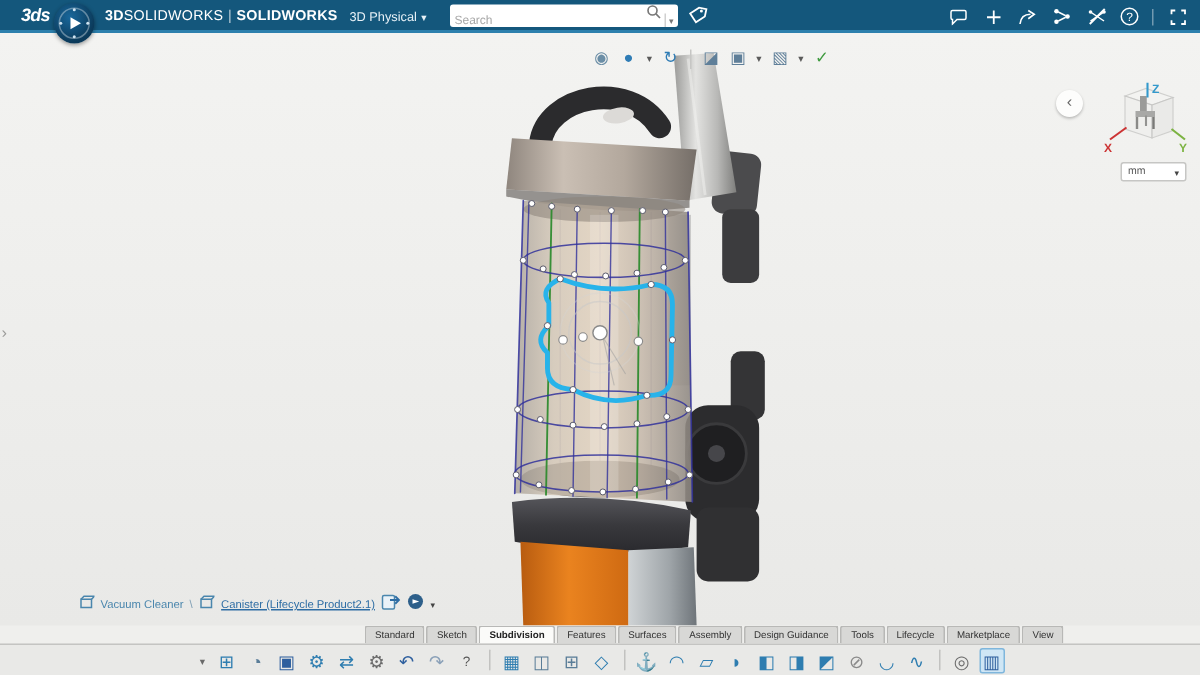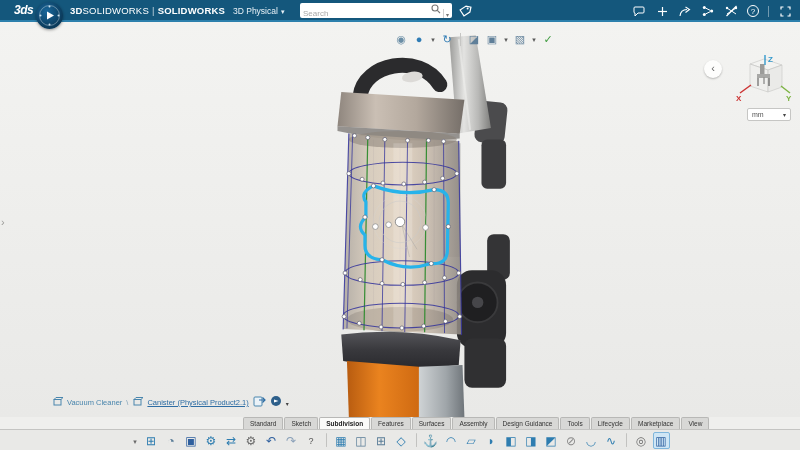--- a/index.html
+++ b/index.html
@@ -357,21 +357,21 @@
       <svg width="11" height="11" viewBox="0 0 11 11">
           <rect x="2" y="3.5" width="7" height="5.5" fill="none" stroke="#4a86ad" stroke-width="1"></rect>
           <polyline points="2,3.5 4,1.5 11,1.5 9,3.5" fill="none" stroke="#4a86ad" stroke-width="1"></polyline>
         </svg>
       <span>Vacuum Cleaner</span>
       <span class="bsep">\</span>
       <svg width="11" height="11" viewBox="0 0 11 11">
           <rect x="2" y="3.5" width="7" height="5.5" fill="none" stroke="#4a86ad" stroke-width="1"></rect>
           <polyline points="2,3.5 4,1.5 11,1.5 9,3.5" fill="none" stroke="#4a86ad" stroke-width="1"></polyline>
         </svg>
-      <a>Canister (Physical Product2.1)</a>
+      <a>Canister (Lifecycle Product2.1)</a>
       <svg width="13" height="12" viewBox="0 0 13 12">
           <rect x="1" y="2" width="8" height="9" rx="1" fill="#eaf2f8" stroke="#4a86ad" stroke-width="1"></rect>
           <path d="M6,5 L12,5 M9.5,2.5 L12,5 L9.5,7.5" fill="none" stroke="#2e6da4" stroke-width="1.2"></path>
         </svg>
       <svg width="12" height="12" viewBox="0 0 12 12">
           <circle cx="6" cy="6" r="5" fill="#2d5f8a"></circle>
           <path d="M4,4.5 L8.5,6 L4,7.5 Z" fill="#fff"></path>
         </svg>
       <span class="mini-caret">▾</span>
     </div>

